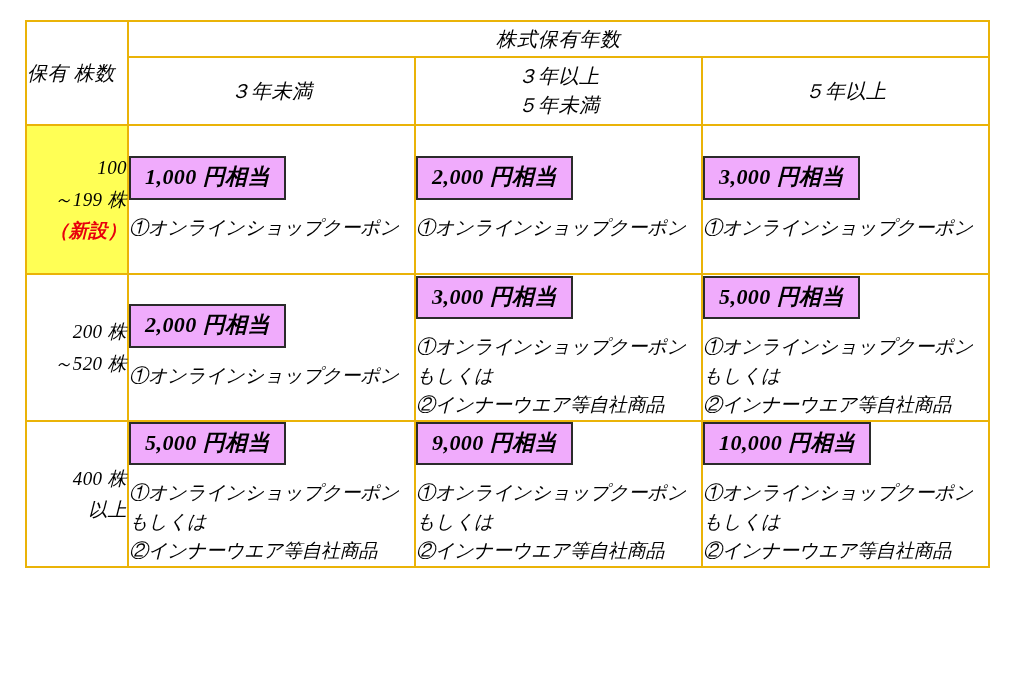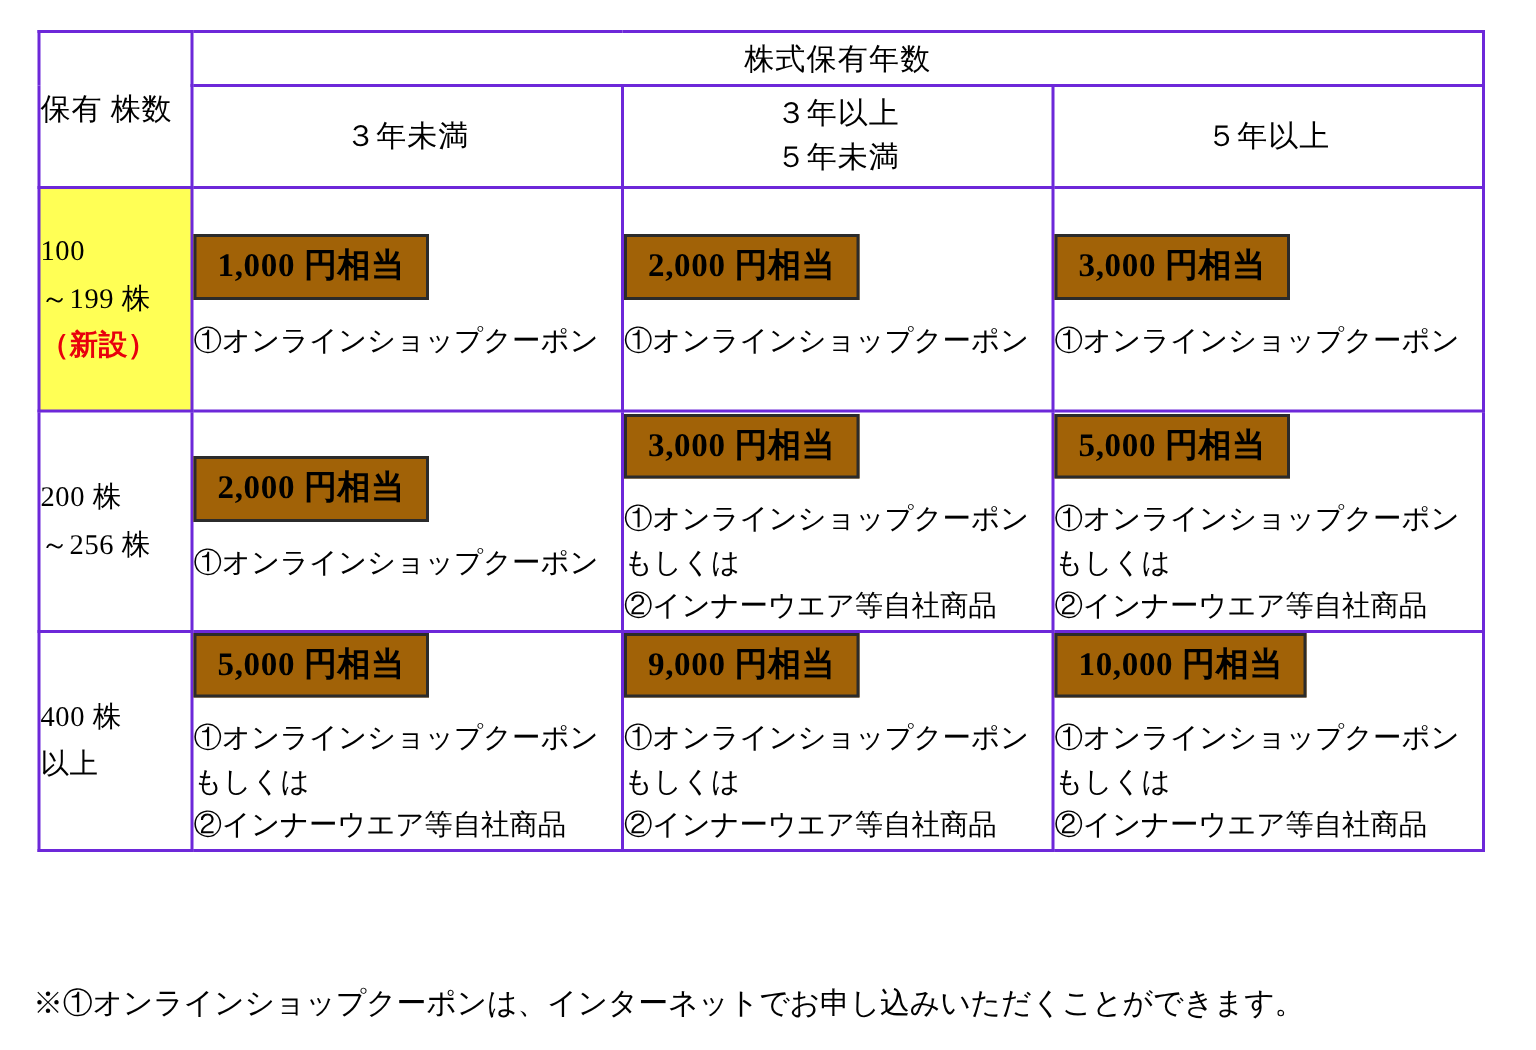--- a/index.html
+++ b/index.html
@@ -27,24 +27,25 @@
   .benefit-table {
     position: absolute;
     left: 25px;
     top: 20px;
     width: 963px;
     border-collapse: collapse;
     table-layout: fixed;
   }
   .benefit-table td,
   .benefit-table th {
-    border: 2px solid #6d28d9;
+    border: 2px solid #eab308;
     padding: 0;
     vertical-align: middle;
     font-weight: normal;
+    font-style: italic;
   }
 
   col.c-label  { width: 102px; }
   col.c-data   { width: 287px; }
 
   
   .hdr-group {
     height: 34px;
     text-align: center;
     font-size: 20px;
@@ -61,42 +62,42 @@
     height: 66px;
     text-align: center;
     font-size: 20px;
     line-height: 1.45;
     letter-spacing: 0.03em;
   }
   .hdr-sub .sub-line { display: block; }
 
   
   .rowlabel {
-    text-align: left;
+    text-align: right;
     font-size: 19px;
     line-height: 1.65;
     letter-spacing: 0.02em;
   }
   .rowlabel .rl-line { display: block; white-space: nowrap; }
   .rowlabel.is-new { background: #ffff55; }
   .rowlabel .rl-new {
     display: block;
     color: #e8000d;
     font-weight: bold;
     white-space: nowrap;
   }
 
   
   .datacell {
     vertical-align: top;
     padding: 14px 0 10px 10px;
   }
   .amount-badge {
     display: inline-block;
-    background: #a16207;
+    background: #f0abfc;
     border: 2px solid #2b2b2b;
     font-size: 22px;
     font-weight: bold;
     letter-spacing: 0.02em;
     padding: 7px 14px 8px 14px;
     line-height: 1.1;
     white-space: nowrap;
   }
   .benefit-list {
     margin: 14px 16px 0 0;
@@ -184,21 +185,21 @@
           <span class="amount-badge">3,000 円相当</span>
           <ul class="benefit-list">
             <li>①オンラインショップクーポン</li>
           </ul>
         </td>
       </tr>
 
       <tr class="r-200">
         <td class="rowlabel">
           <span class="rl-line">200 株</span>
-          <span class="rl-line">～256 株</span>
+          <span class="rl-line">～520 株</span>
         </td>
         <td class="datacell">
           <span class="amount-badge">2,000 円相当</span>
           <ul class="benefit-list">
             <li>①オンラインショップクーポン</li>
           </ul>
         </td>
         <td class="datacell">
           <span class="amount-badge">3,000 円相当</span>
           <ul class="benefit-list">
@@ -244,15 +245,14 @@
             <li>①オンラインショップクーポン</li>
             <li>もしくは</li>
             <li>②インナーウエア等自社商品</li>
           </ul>
         </td>
       </tr>
 
     </tbody>
   </table>
 
-  <div class="footnote">※①オンラインショップクーポンは、インターネットでお申し込みいただくことができます。</div>
 
 </div>
 
 </body></html>

